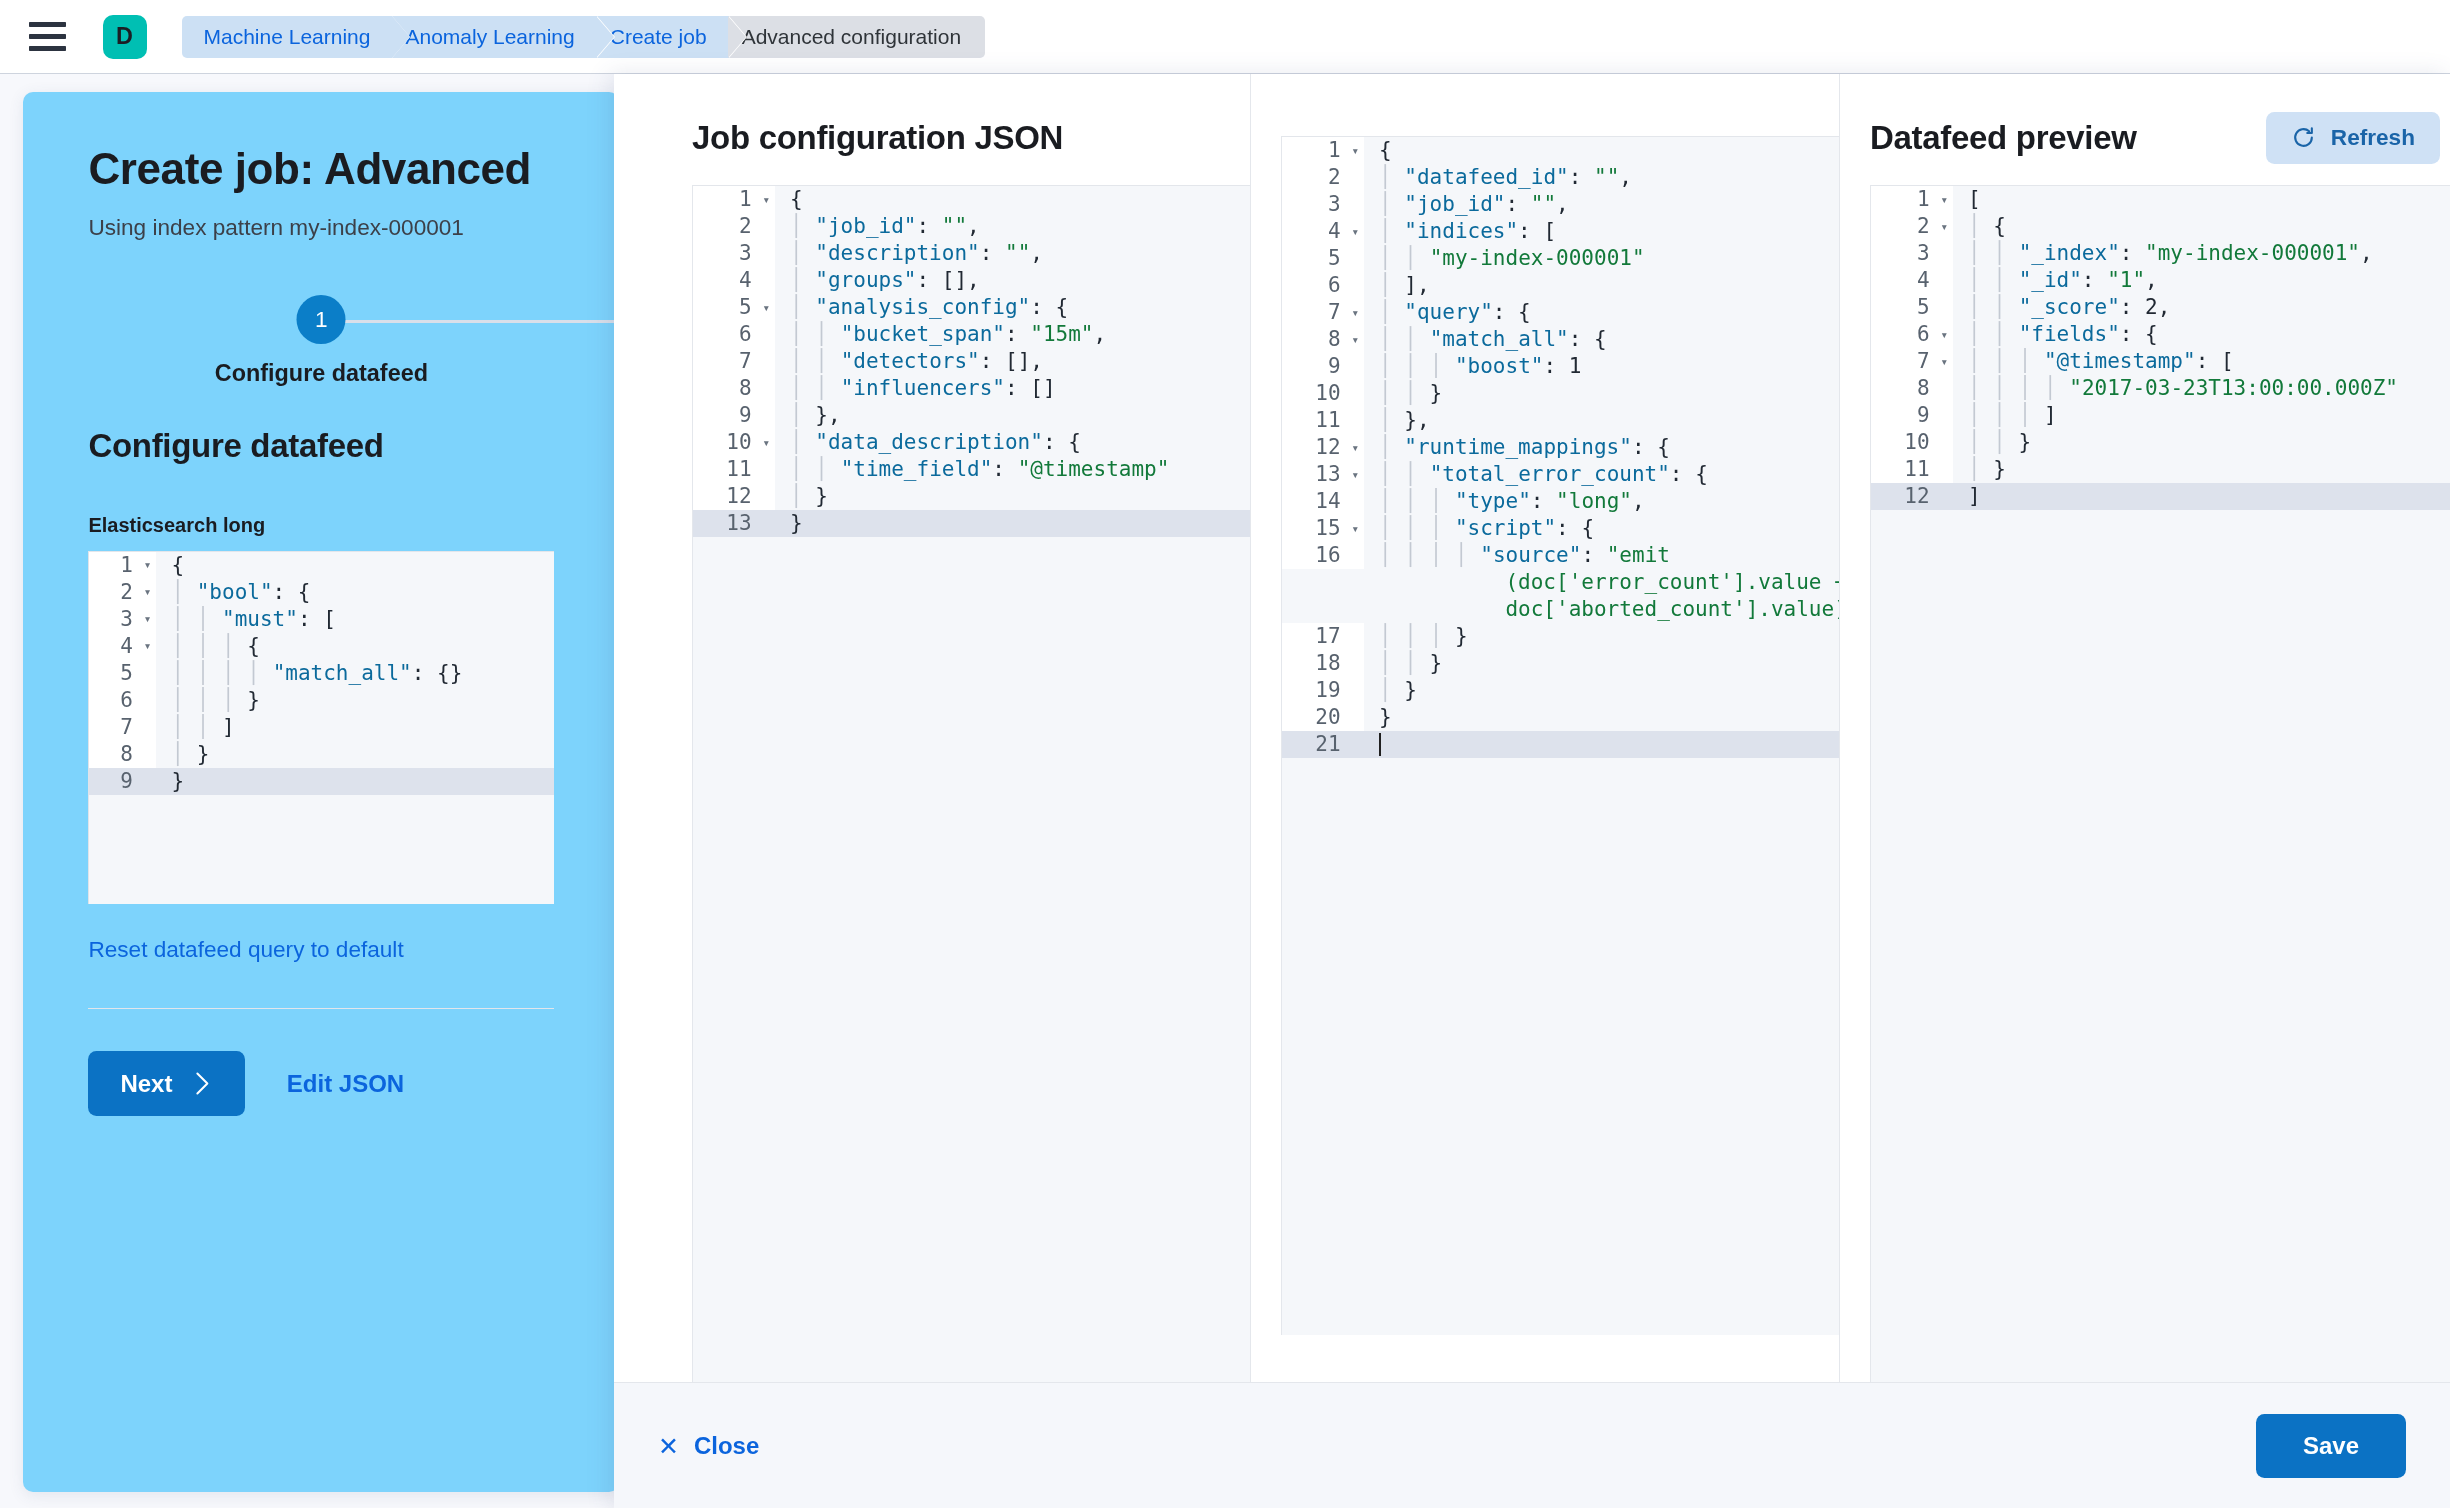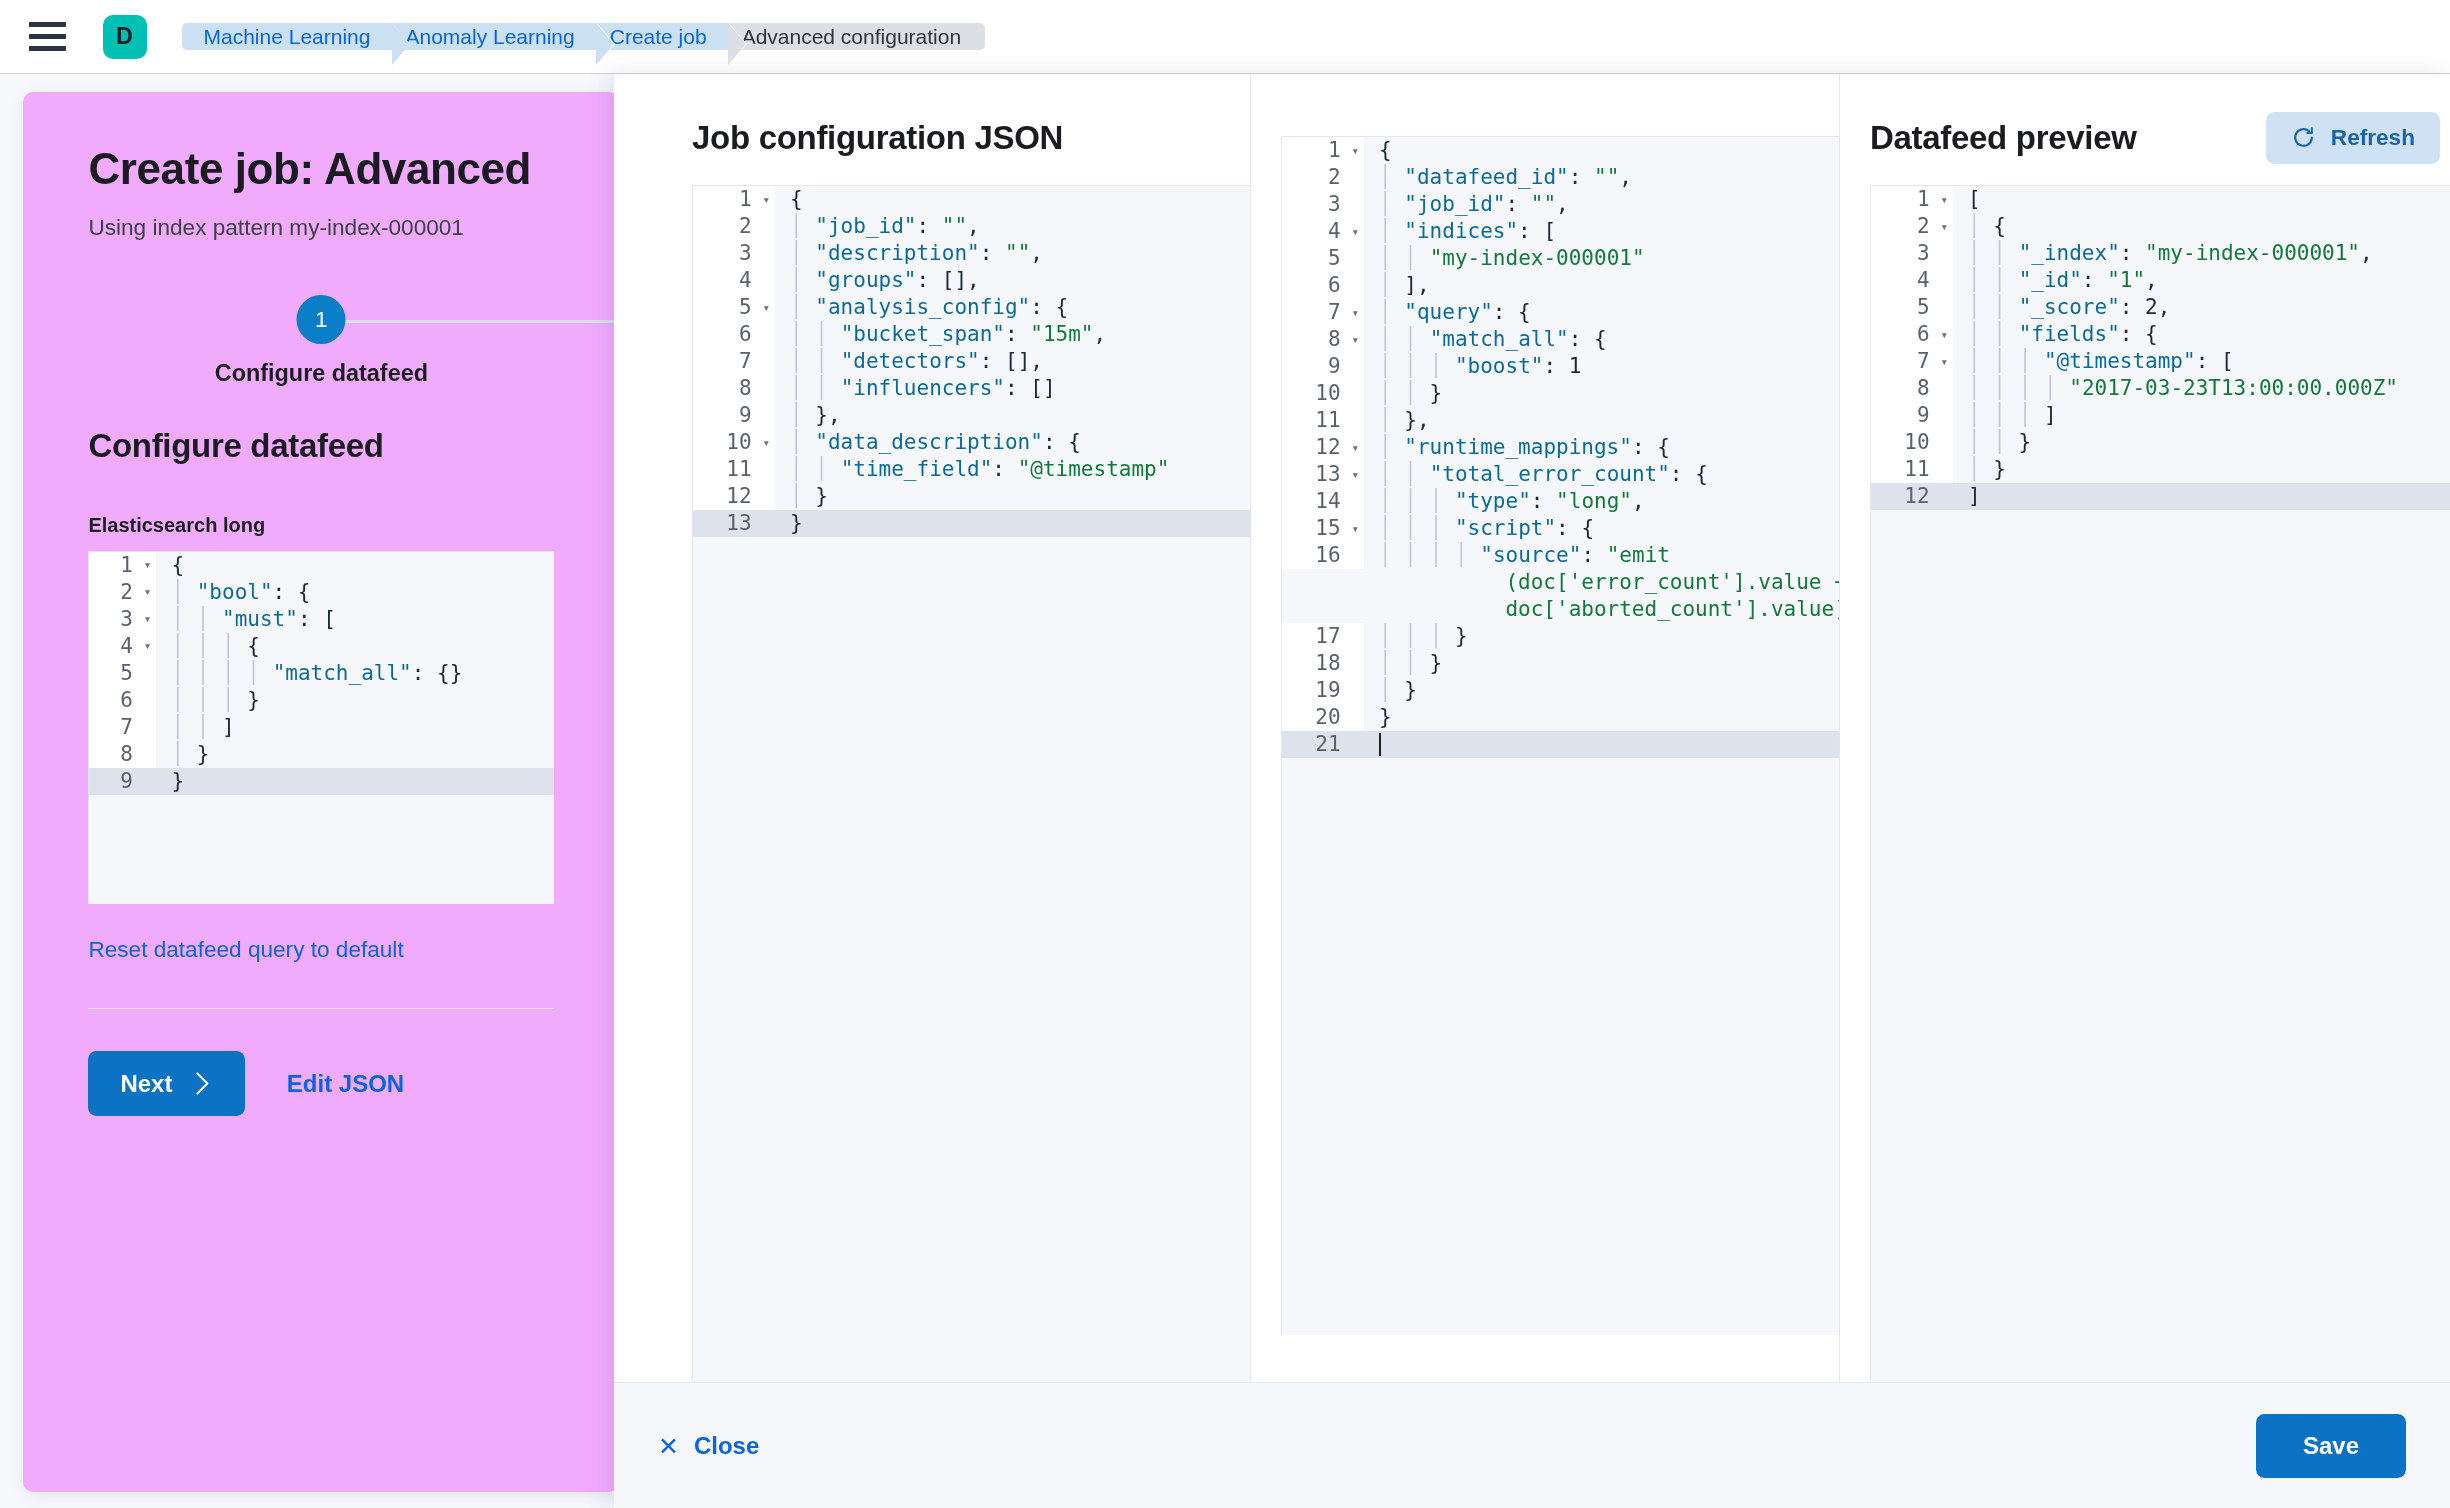--- a/index.html
+++ b/index.html
@@ -28,21 +28,21 @@
     width: 44px; height: 44px; margin-left: 37px;
     background: #00BFB3; border-radius: 10px;
     display: flex; align-items: center; justify-content: center;
     color: #1B1E24; font-size: 23.4px; font-weight: 700;
     font-family: "Liberation Sans", sans-serif;
   }
 
   
   #breadcrumbs { display: flex; align-items: center; margin-left: 35px; height: 42px; }
   .crumb {
-    position: relative; height: 27px; display: flex; align-items: center;
+    position: relative; height: 42px; display: flex; align-items: center;
     font-size: 21px; color: #0B64DD; padding: 0 22px 0 13px;
     background: #CCE0F4; white-space: nowrap; cursor: pointer;
   }
   .crumb:first-child { border-radius: 5px 0 0 5px; padding-left: 22px; }
   .crumb:last-child {
     background: #DCDFE5; color: #2F3439; border-radius: 0 5px 5px 0;
     padding-right: 23.4px; cursor: default;
   }
   .crumb::after {
     content: ""; position: absolute; right: -17.6px; top: 0;
@@ -59,21 +59,21 @@
     border-top: 21px solid transparent;
     border-bottom: 21px solid transparent;
     border-left: 18.4px solid #FFFFFF;
   }
   .crumb:first-child::before { display: none; }
 
   
   #left-card {
     position: absolute; left: 23.4px; top: 92px;
     width: 596px; height: 1400px;
-    background: #f0abfc; border-radius: 10px;
+    background: #7dd3fc; border-radius: 10px;
     box-shadow: 0 3.3px 15px rgba(60,80,120,.10);
     padding: 0 65px;
     overflow: hidden;
   }
   #page-title { font-size: 44px; font-weight: 700; color: #1A1C21; margin-top: 52px; letter-spacing: -0.4px; }
   #page-subtitle { font-size: 22.6px; color: #3C4049; margin-top: 21px; }
 
   #stepper { margin-top: 54px; position: relative; height: 52px; }
   #step-line {
     position: absolute; left: 50%; right: -134px; top: 25px;

